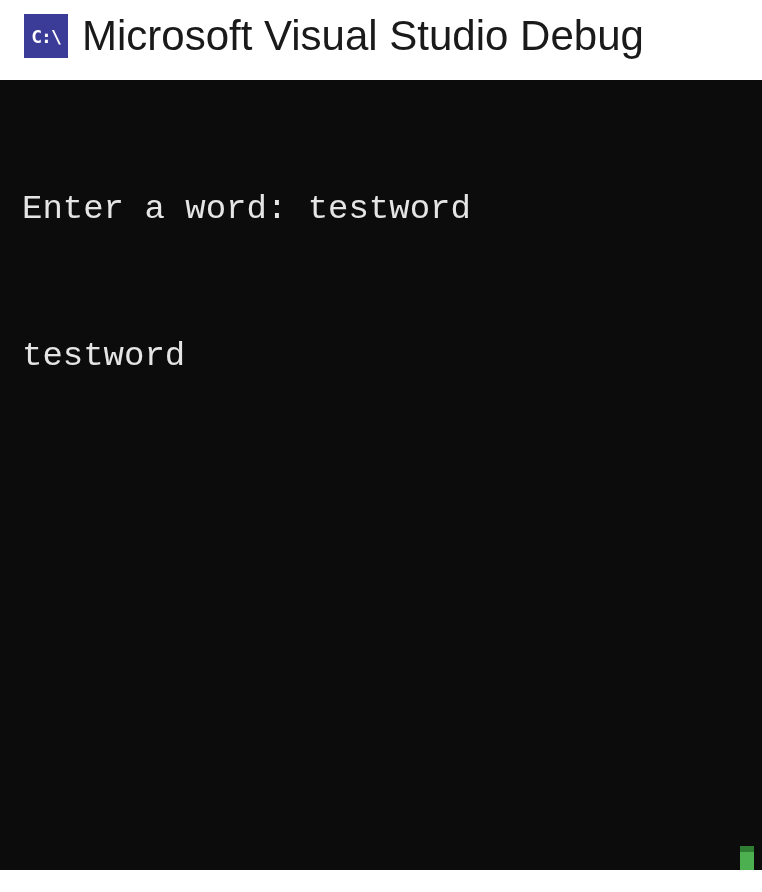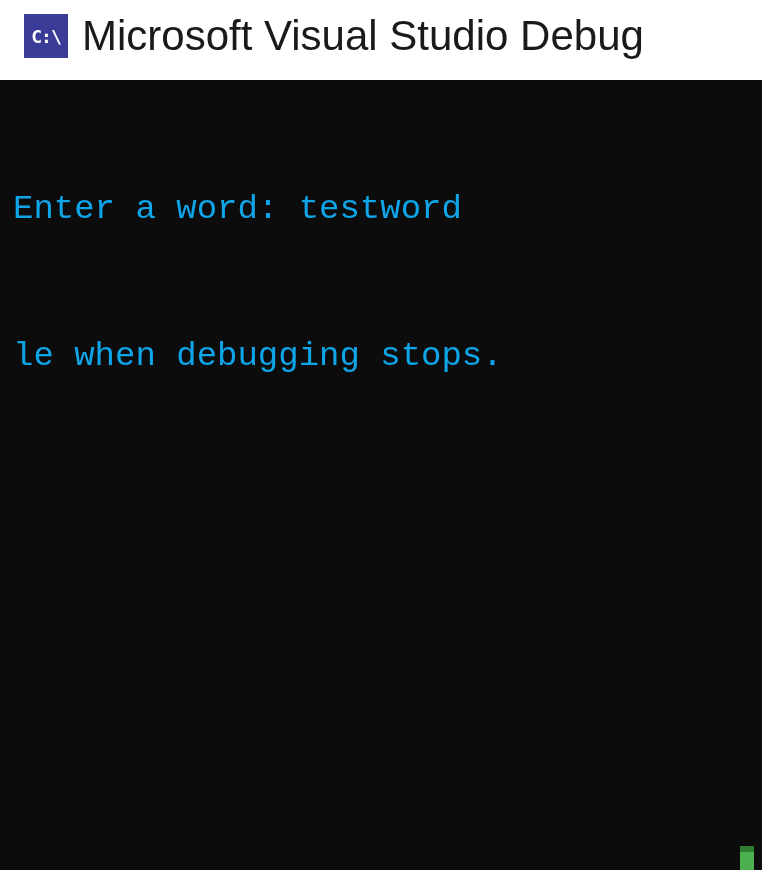--- a/index.html
+++ b/index.html
@@ -39,25 +39,25 @@
     }
     .title-text {
       color: #1a1a1a;
       font-size: 42px;
       font-weight: 400;
       white-space: nowrap;
       overflow: hidden;
     }
     .console {
       background: #0c0c0c;
-      color: #0ea5e9;
+      color: #e5e5e5;
       font-family: Consolas, "Courier New", monospace;
       font-size: 34px;
       line-height: 1.45;
-      padding: 6px 13px;
+      padding: 6px 22px;
       height: 790px;
       white-space: pre;
       overflow: hidden;
       position: relative;
     }
     .console-line {
       white-space: pre;
     }
     .scroll-marker {
       position: absolute;
@@ -74,16 +74,16 @@
 
 <div class="titlebar">
   <div class="app-icon">
     <span class="app-icon-text">C:\</span>
   </div>
   <div class="title-text">Microsoft Visual Studio Debug</div>
 </div>
 
 <div class="console">
   <div class="console-line">Enter a word: testword</div>
-  <div class="console-line">le when debugging stops.</div>
+  <div class="console-line">testword</div>
   
   <div class="scroll-marker"></div>
 </div>
 
 </body></html>

